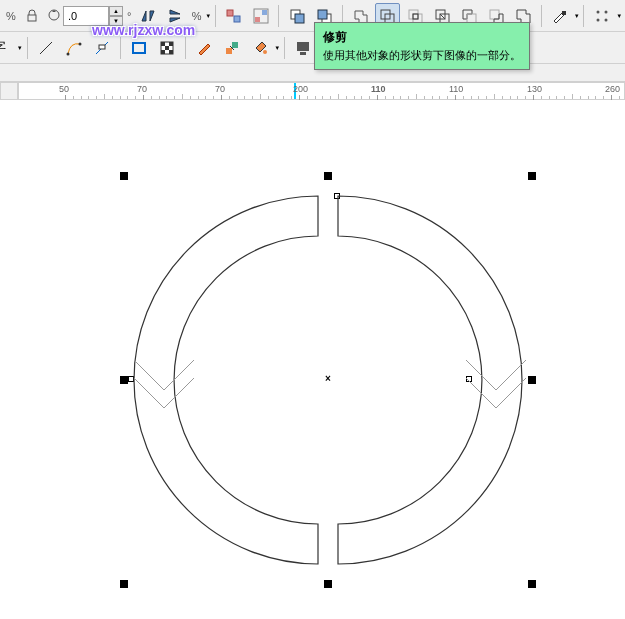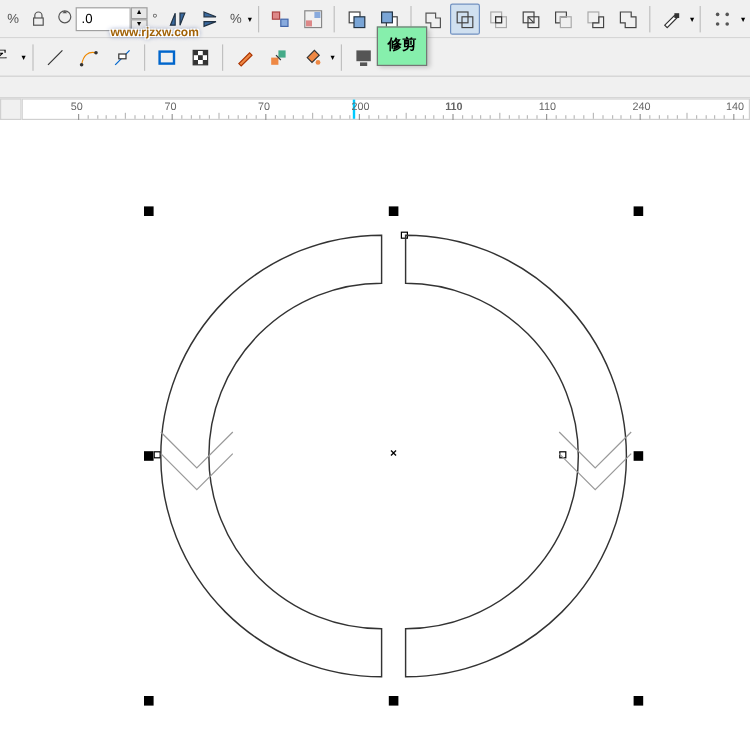--- a/index.html
+++ b/index.html
@@ -11,21 +11,21 @@
 .tbtn { width: 26px; height: 26px; display: flex; align-items: center; justify-content: center; background: #f0f0f0; border: 1px solid transparent; cursor: pointer; border-radius: 2px; }
 .tbtn.active { background: #d0e0f0; border-color: #7090c0; }
 
 .sep { width: 1px; height: 22px; background: #c0c0c0; margin: 0 3px; }
 
 .spinner { display: flex; align-items: center; }
 .spinner .val { width: 46px; height: 20px; background: #fff; border: 1px solid #a0a0a0; font-size: 11px; padding: 0 4px; display: flex; align-items: center; }
 .spinner .arrows { display: flex; flex-direction: column; }
 .spinner .arrow { width: 14px; height: 10px; background: #e8e8e8; border: 1px solid #a0a0a0; display: flex; align-items: center; justify-content: center; font-size: 6px; cursor: pointer; }
 
-.watermark { position: absolute; top: 22px; left: 92px; font-weight: bold; font-size: 10px; color: #a16207; z-index: 50; pointer-events: none; }
+.watermark { position: absolute; top: 22px; left: 92px; font-weight: bold; font-size: 14px; color: #8b5cf6; z-index: 50; pointer-events: none; }
 .watermark span { text-shadow: -1px -1px 0 #fff, 1px -1px 0 #fff, -1px 1px 0 #fff, 1px 1px 0 #fff, 0 0 4px #1a3a8a; }
 
 .tooltip { position: absolute; top: 22px; left: 314px; background: #86efac; border: 1px solid #767676; padding: 6px 8px; font-size: 12px; z-index: 100; box-shadow: 2px 2px 4px rgba(0,0,0,0.2); max-width: 230px; }
 .tooltip .tt-title { font-weight: bold; margin-bottom: 2px; }
 .tooltip .tt-body { font-size: 11px; }
 
 .ruler-corner { position: absolute; top: 82px; left: 0; width: 18px; height: 18px; background: #f0f0f0; border: 1px solid #d0d0d0; }
 .hruler { position: absolute; top: 82px; left: 18px; right: 0; height: 18px; background: #fff; border: 1px solid #d0d0d0; font-size: 9px; }
 .hruler .tick { position: absolute; top: 0; width: 1px; height: 18px; }
 .hruler .tick .mark { position: absolute; bottom: 0; width: 1px; height: 6px; background: #999; }
@@ -242,20 +242,21 @@
         <rect x="5" y="12" width="6" height="3" fill="#555"></rect>
       </svg>
     </div>
   <span class="dropdown-arrow">▾</span>
 </div>
 
 <div class="watermark"><span>www.rjzxw.com</span></div>
 
 <div class="tooltip">
   <div class="tt-title">修剪</div>
+  <div class="tt-body">使用其他对象的形状剪下图像的一部分。</div>
 </div>
 
 <div class="toolbar" style="height:18px;"></div>
 
 <div class="ruler-corner"></div>
 <div class="hruler">
   <div class="guide" style="left:275px;"></div>
 <div class="tick" style="left: 46px;">
       <div class="label">50</div>
       <div class="mark"></div>
@@ -328,34 +329,34 @@
     <div style="position: absolute; left: 443.8px; bottom: 0px; width: 1px; height: 3px; background: rgb(187, 187, 187);"></div>
     <div style="position: absolute; left: 451.6px; bottom: 0px; width: 1px; height: 3px; background: rgb(187, 187, 187);"></div>
     <div style="position: absolute; left: 459.4px; bottom: 0px; width: 1px; height: 3px; background: rgb(187, 187, 187);"></div>
     <div style="position: absolute; left: 467.2px; bottom: 0px; width: 1px; height: 3px; background: rgb(187, 187, 187);"></div>
     <div style="position: absolute; left: 475px; bottom: 0px; width: 1px; height: 5px; background: rgb(187, 187, 187);"></div>
     <div style="position: absolute; left: 482.8px; bottom: 0px; width: 1px; height: 3px; background: rgb(187, 187, 187);"></div>
     <div style="position: absolute; left: 490.6px; bottom: 0px; width: 1px; height: 3px; background: rgb(187, 187, 187);"></div>
     <div style="position: absolute; left: 498.4px; bottom: 0px; width: 1px; height: 3px; background: rgb(187, 187, 187);"></div>
     <div style="position: absolute; left: 506.2px; bottom: 0px; width: 1px; height: 3px; background: rgb(187, 187, 187);"></div>
     <div class="tick" style="left: 514px;">
-      <div class="label">240</div>
+      <div class="label">130</div>
       <div class="mark"></div>
     </div>
     <div style="position: absolute; left: 521.8px; bottom: 0px; width: 1px; height: 3px; background: rgb(187, 187, 187);"></div>
     <div style="position: absolute; left: 529.6px; bottom: 0px; width: 1px; height: 3px; background: rgb(187, 187, 187);"></div>
     <div style="position: absolute; left: 537.4px; bottom: 0px; width: 1px; height: 3px; background: rgb(187, 187, 187);"></div>
     <div style="position: absolute; left: 545.2px; bottom: 0px; width: 1px; height: 3px; background: rgb(187, 187, 187);"></div>
     <div style="position: absolute; left: 553px; bottom: 0px; width: 1px; height: 5px; background: rgb(187, 187, 187);"></div>
     <div style="position: absolute; left: 560.8px; bottom: 0px; width: 1px; height: 3px; background: rgb(187, 187, 187);"></div>
     <div style="position: absolute; left: 568.6px; bottom: 0px; width: 1px; height: 3px; background: rgb(187, 187, 187);"></div>
     <div style="position: absolute; left: 576.4px; bottom: 0px; width: 1px; height: 3px; background: rgb(187, 187, 187);"></div>
     <div style="position: absolute; left: 584.2px; bottom: 0px; width: 1px; height: 3px; background: rgb(187, 187, 187);"></div>
     <div class="tick" style="left: 592px;">
-      <div class="label">140</div>
+      <div class="label">260</div>
       <div class="mark"></div>
     </div>
     <div style="position: absolute; left: 599.8px; bottom: 0px; width: 1px; height: 3px; background: rgb(187, 187, 187);"></div>
   </div>
 
 <div class="canvas">
 
   <div class="selhandle" style="left:120px; top:72px;"></div>
   <div class="selhandle" style="left:324px; top:72px;"></div>
   <div class="selhandle" style="left:528px; top:72px;"></div>

